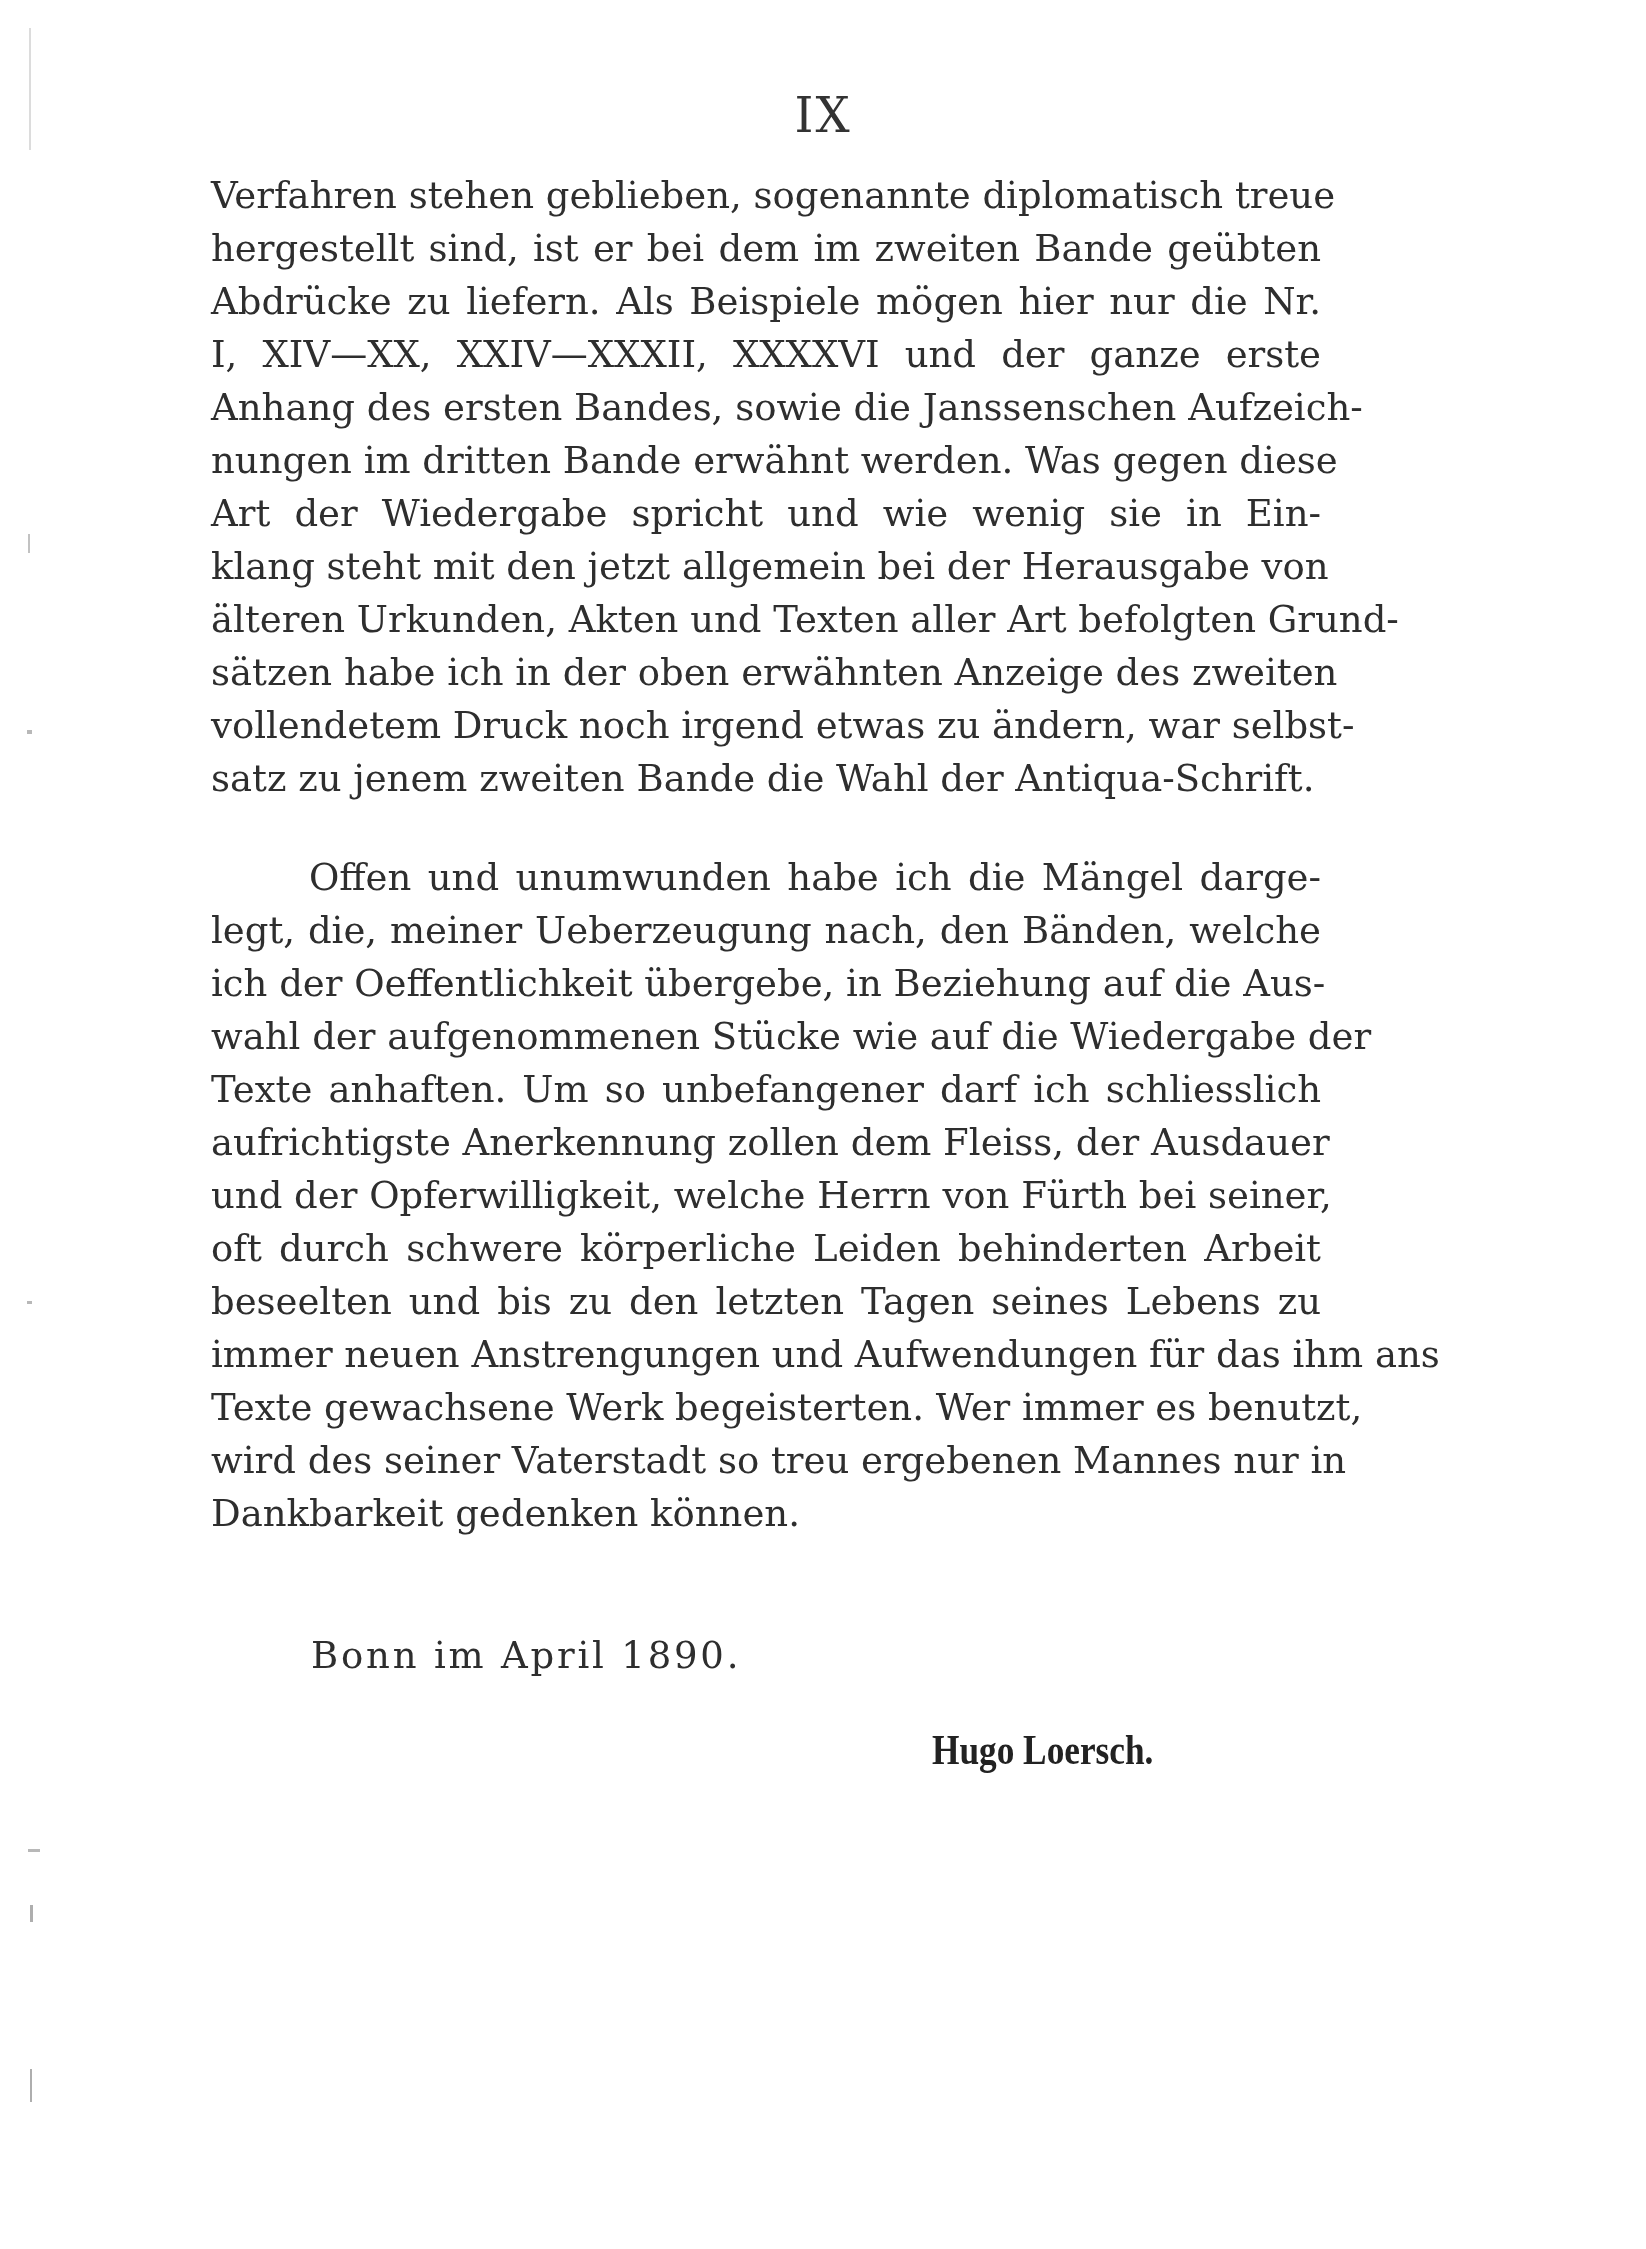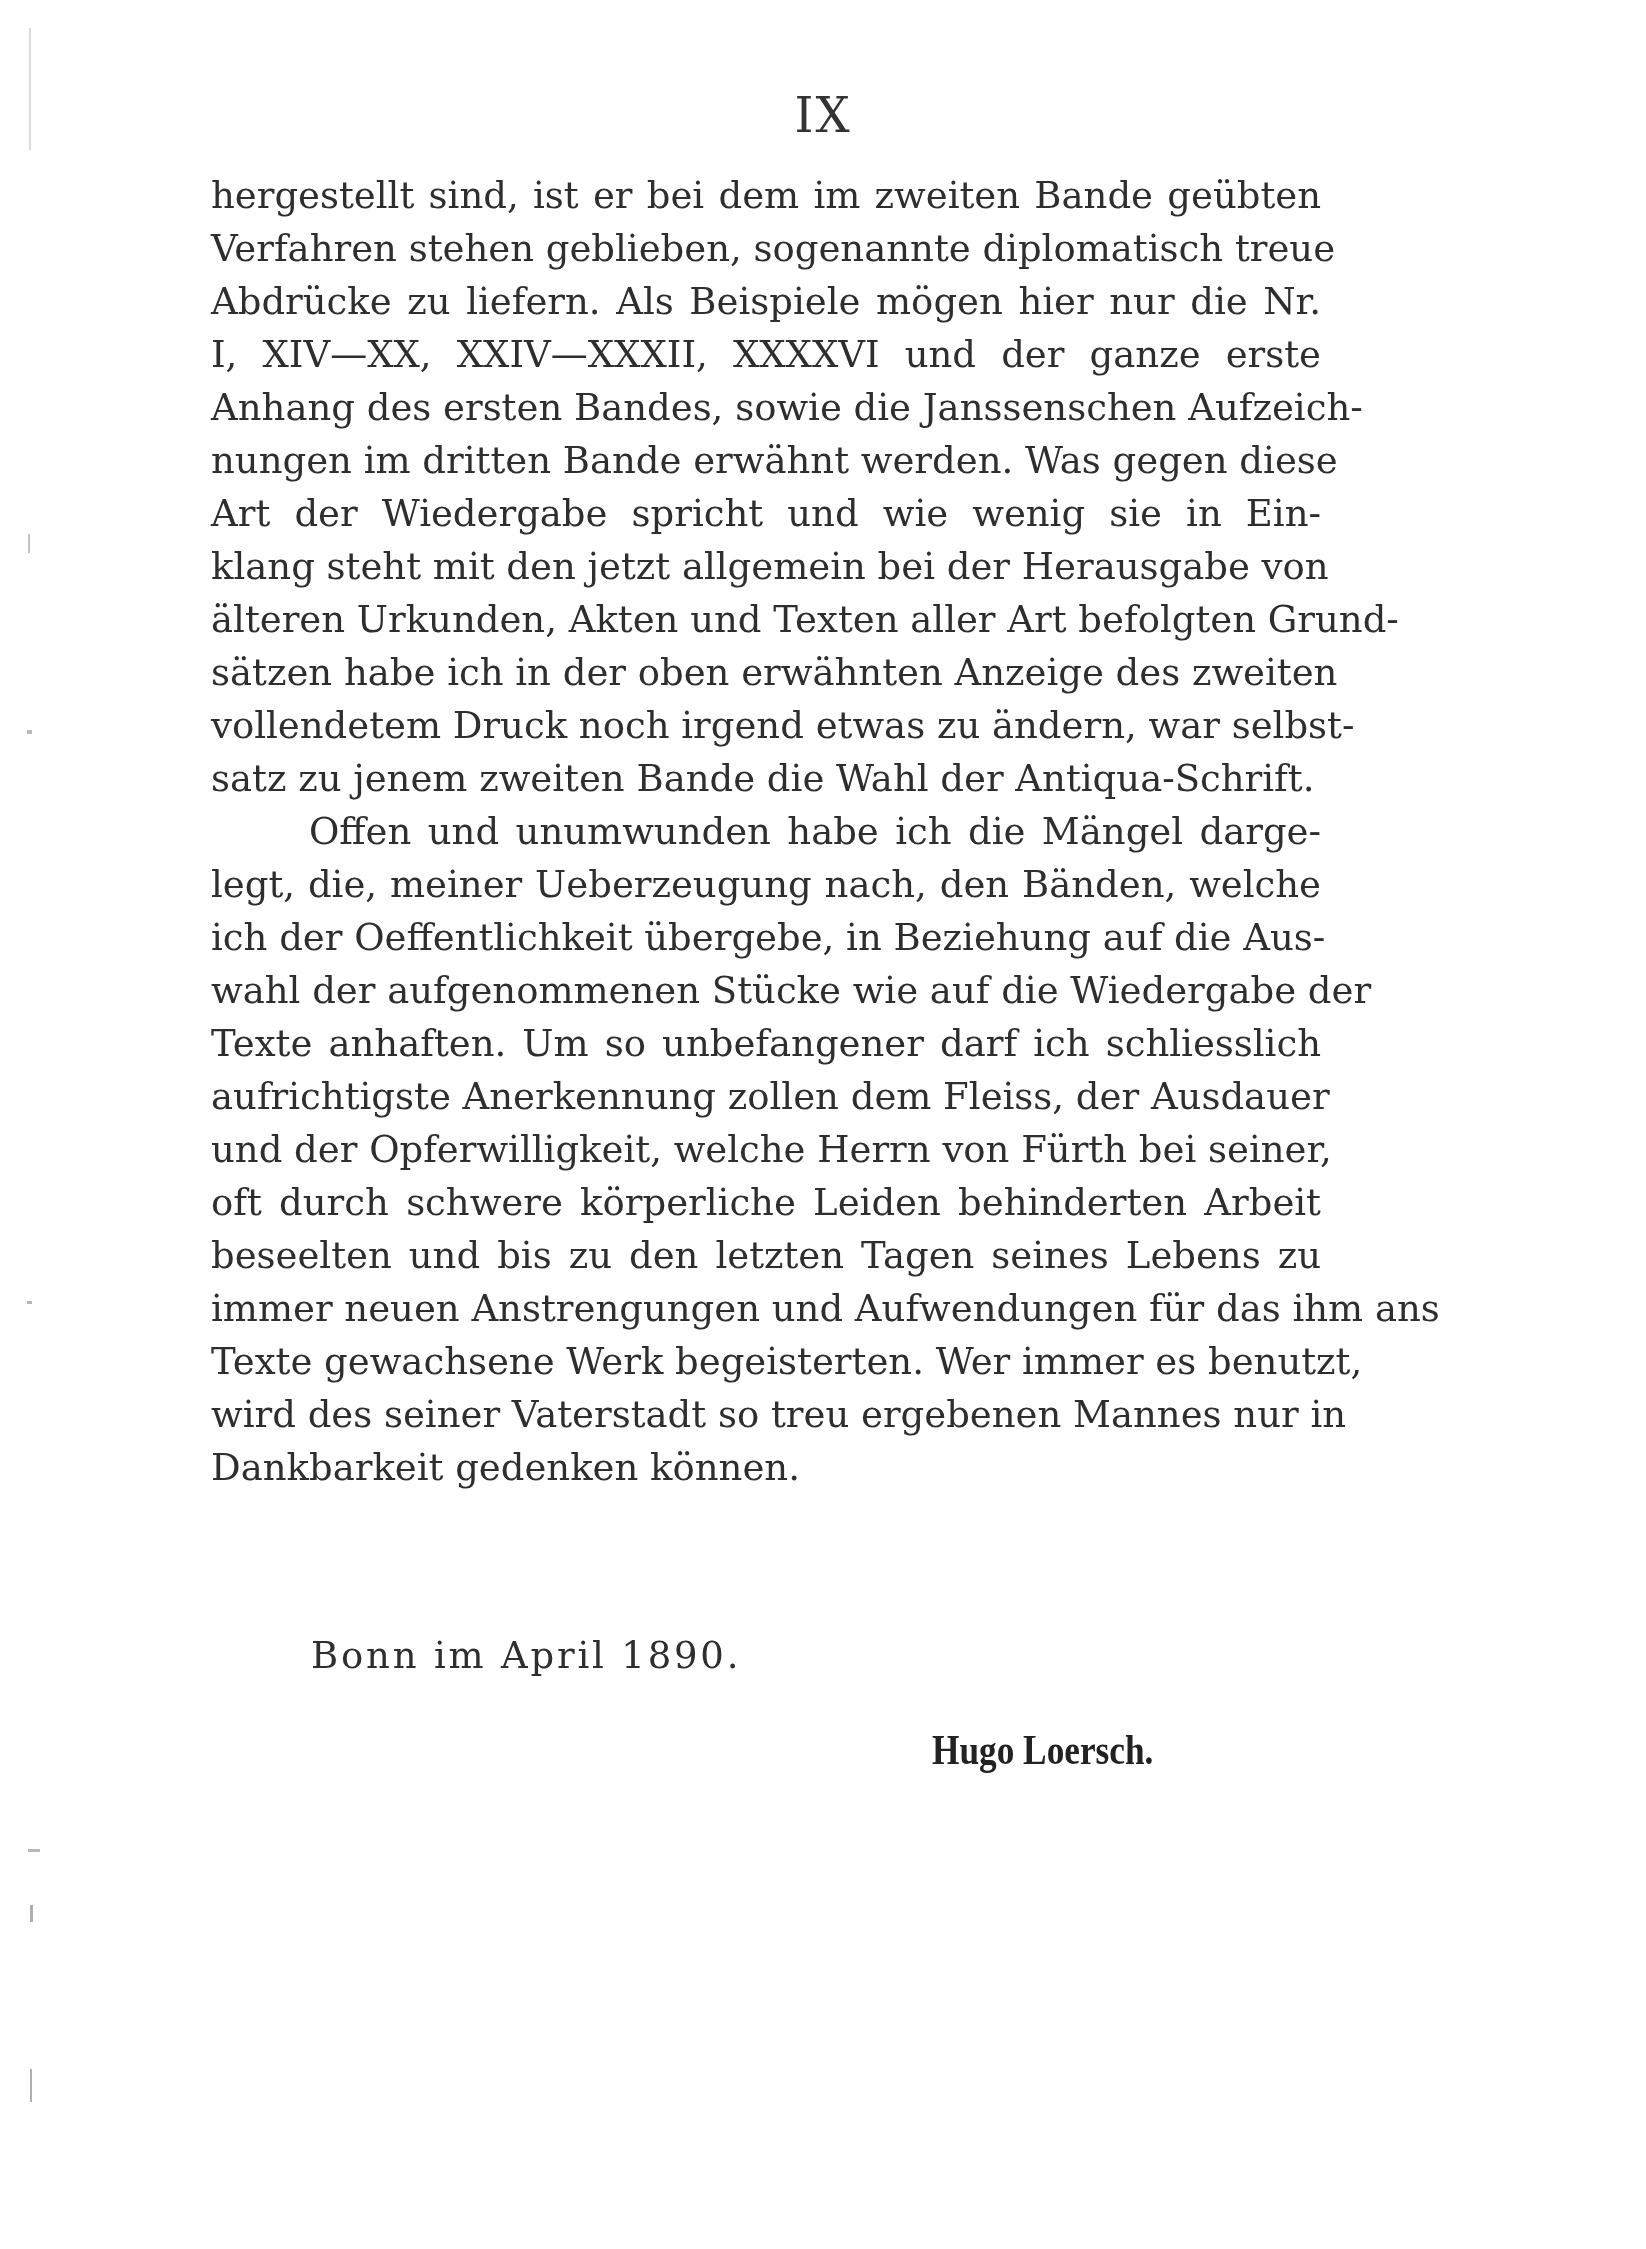--- a/index.html
+++ b/index.html
@@ -4,35 +4,35 @@
 <style>
   html, body { margin:0; padding:0; background:#ffffff; }
   body { width:1646px; height:2250px; position:relative; overflow:hidden;
          font-family:"DejaVu Serif","Liberation Serif",serif; color:#2a2a2a; }
   .page-number { position:absolute; top:87px; left:0; width:1646px; text-align:center;
                  font-size:48px; letter-spacing:1.9px; color:#333; }
   .body-text { position:absolute; top:169px; left:211px; width:1110px; }
   .line { font-size:37px; line-height:53px; height:53px; white-space:nowrap;
           text-align:justify; text-align-last:justify; color:#2e2e2e; }
   .line.last { text-align-last:left; }
-  .line.indent { padding-left:98px; }
+  .line.indent { padding-left:98px;margin-top:46px; }
   .dateline { position:absolute; top:1634px; left:311px; font-size:37px; letter-spacing:2.8px; color:#2e2e2e; }
   .signature { position:absolute; top:1725px; left:932px; font-size:43px; font-weight:bold;
                font-family:"Liberation Serif","DejaVu Serif",serif; color:#222; transform:scaleX(0.82); transform-origin:left; }
   .margin-mark { position:absolute; background:#9a9a9a; }
 </style>
 </head>
 <body>
 
 <div class="page-number">IX</div>
 
 <div class="body-text">
   <div>
+    <div class="line">Verfahren stehen geblieben, sogenannte diplomatisch treue</div>
     <div class="line">hergestellt sind, ist er bei dem im zweiten Bande geübten</div>
-    <div class="line">Verfahren stehen geblieben, sogenannte diplomatisch treue</div>
     <div class="line">Abdrücke zu liefern. Als Beispiele mögen hier nur die Nr.</div>
     <div class="line">I, XIV—XX, XXIV—XXXII, XXXXVI und der ganze erste</div>
     <div class="line">Anhang des ersten Bandes, sowie die Janssenschen Aufzeich-</div>
     <div class="line">nungen im dritten Bande erwähnt werden. Was gegen diese</div>
     <div class="line">Art der Wiedergabe spricht und wie wenig sie in Ein-</div>
     <div class="line">klang steht mit den jetzt allgemein bei der Herausgabe von</div>
     <div class="line">älteren Urkunden, Akten und Texten aller Art befolgten Grund-</div>
     <div class="line">sätzen habe ich in der oben erwähnten Anzeige des zweiten</div>
     <div class="line">vollendetem Druck noch irgend etwas zu ändern, war selbst-</div>
     <div class="line last">satz zu jenem zweiten Bande die Wahl der Antiqua-Schrift.</div>

